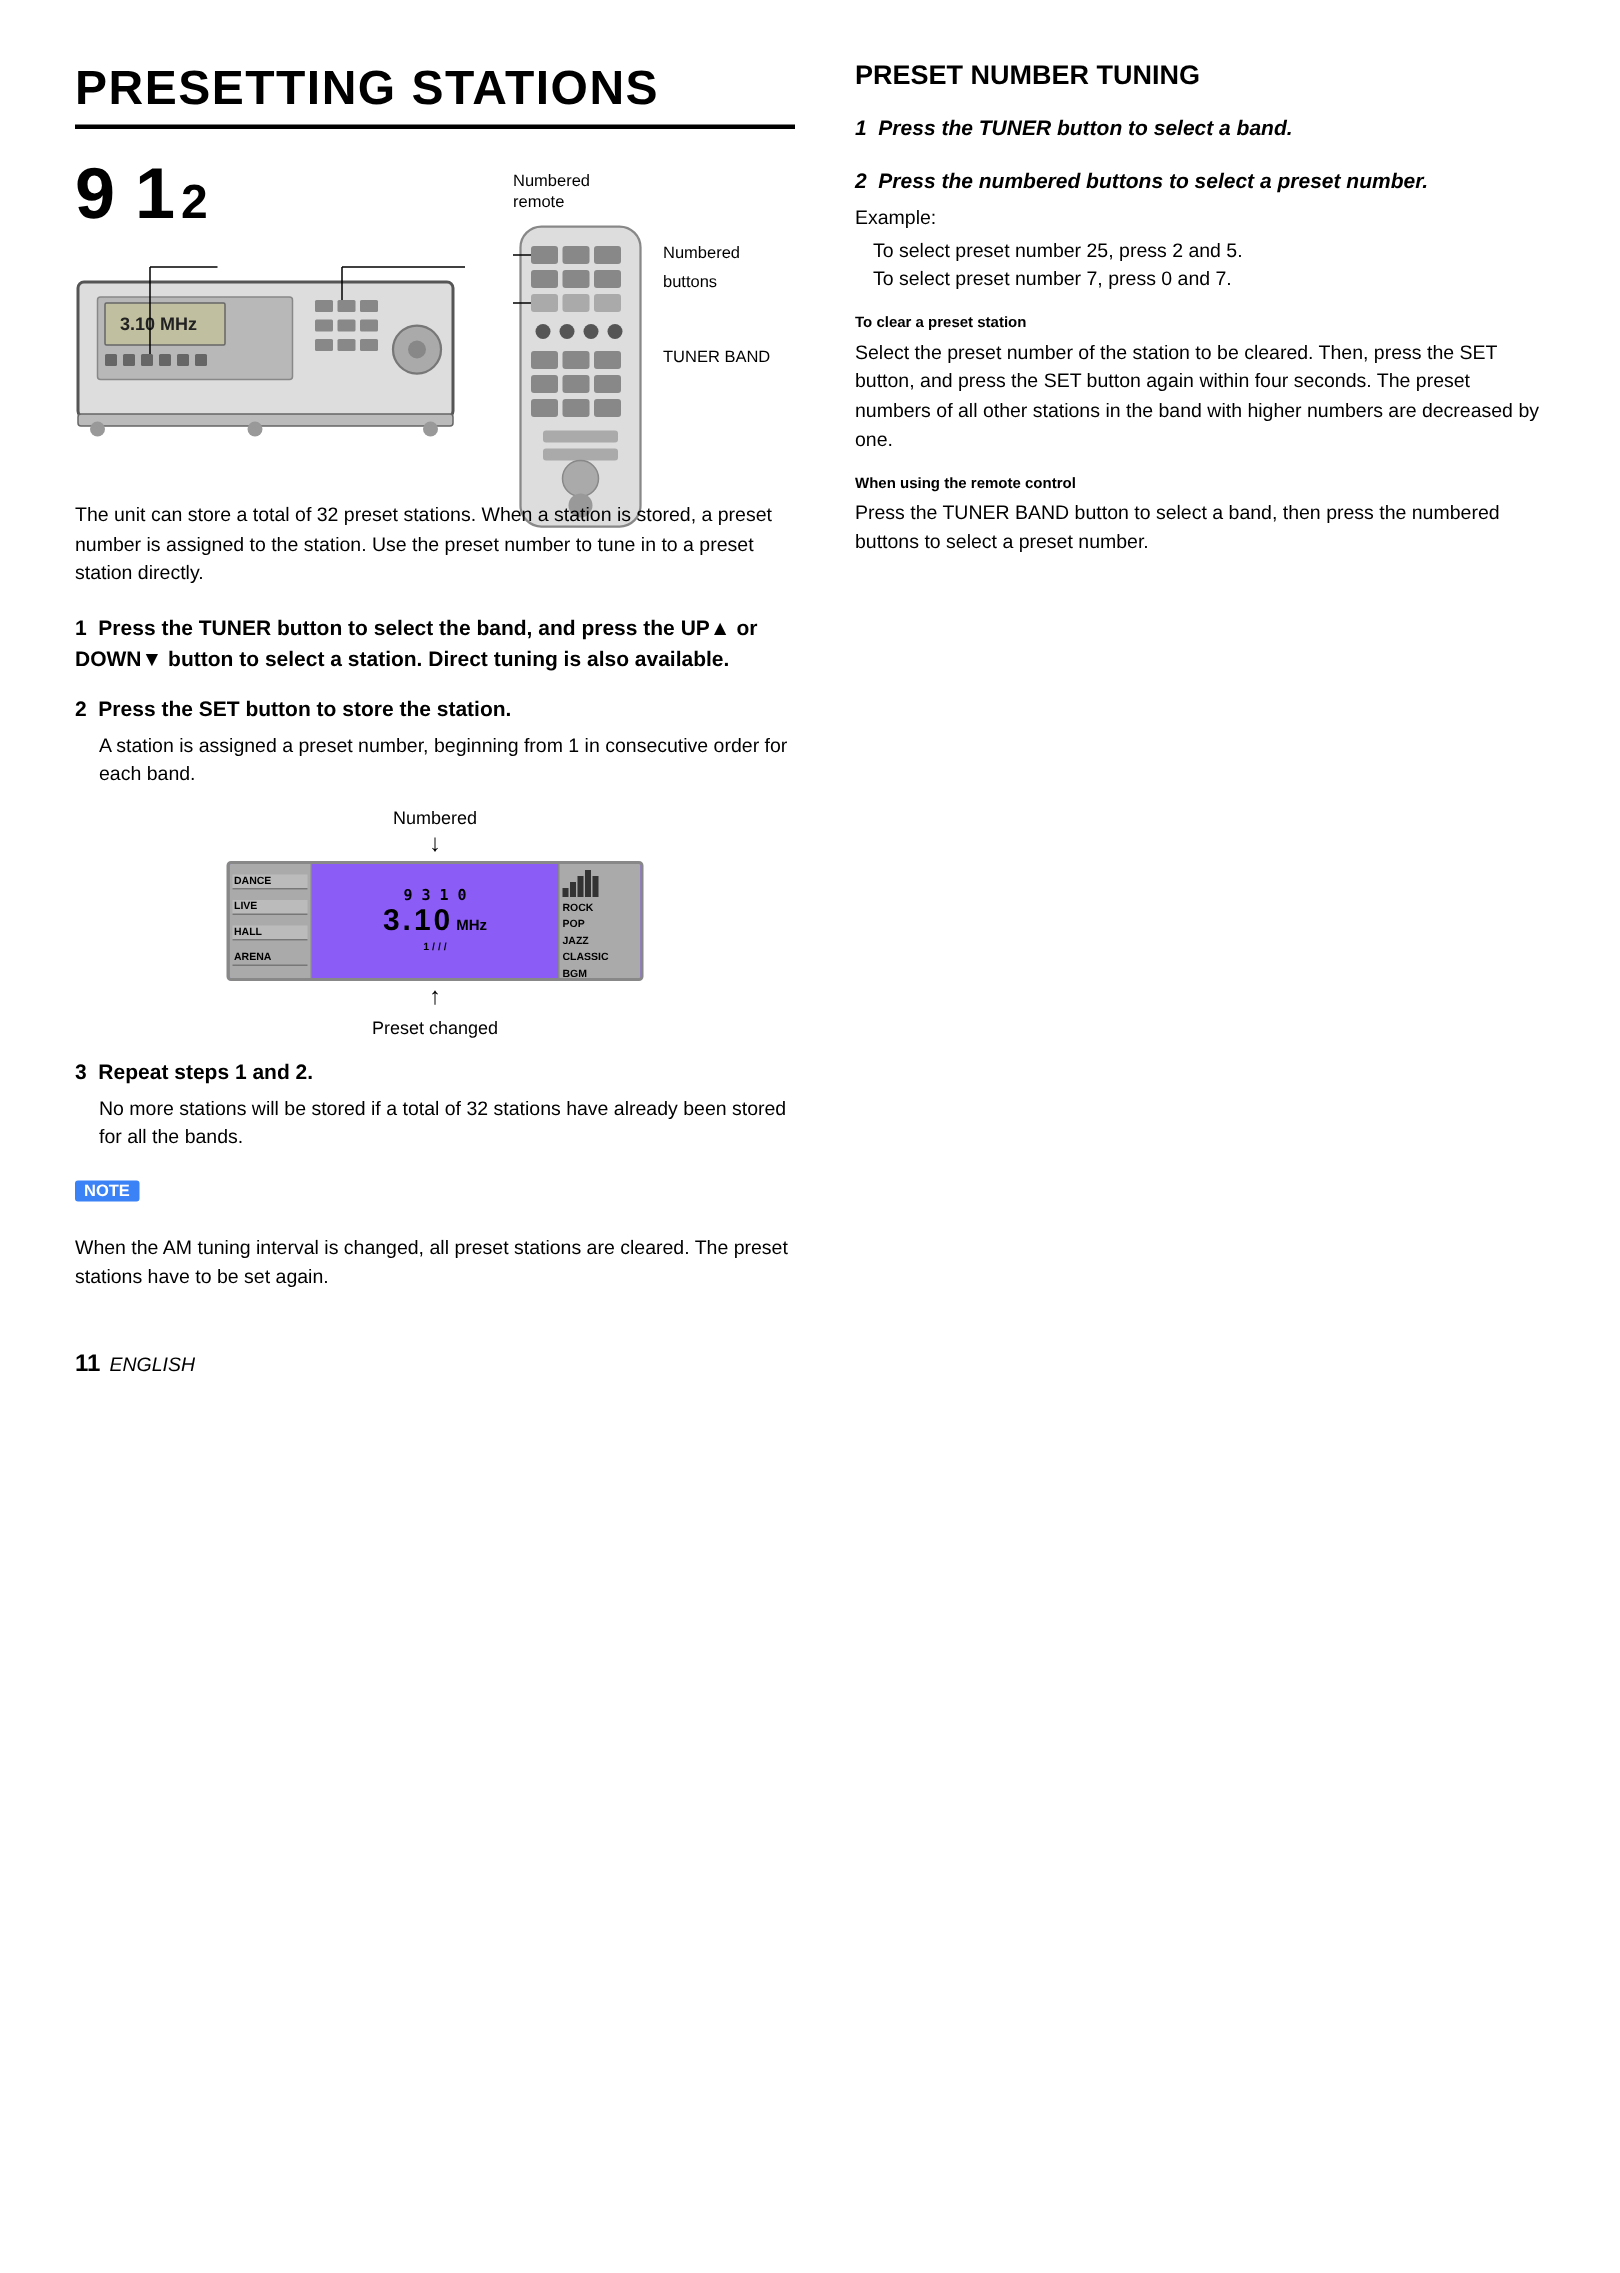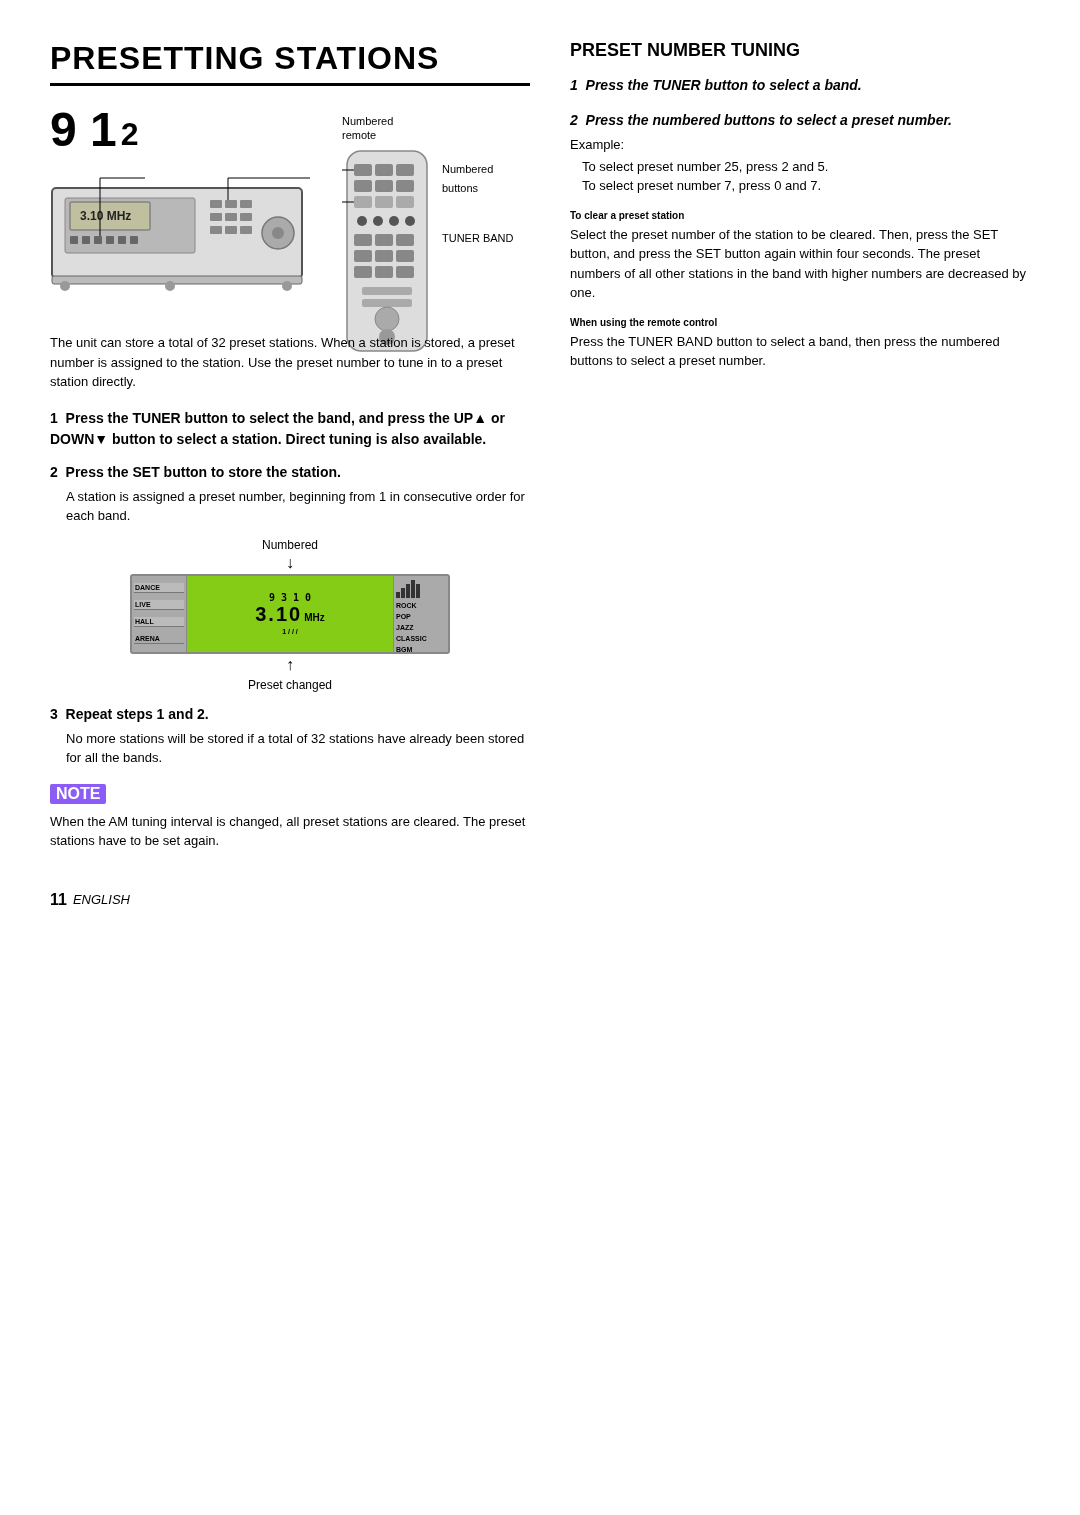--- a/index.html
+++ b/index.html
@@ -76,23 +76,23 @@
       align-items: center;
       width: 320px;
     }
 
     .freq-label {
       font-size: 12px;
       margin-bottom: 2px;
     }
 
     .display-box {
-      width: 320px;
+      width: 278px;
       height: 80px;
-      background: #84cc16;
+      background: #8b5cf6;
       border: 2px solid #888;
       border-radius: 3px;
       display: flex;
       overflow: hidden;
     }
 
     .display-left {
       width: 55px;
       background: #aaa;
       border-right: 1px solid #888;
@@ -167,27 +167,27 @@
       margin-top: 4px;
     }
 
     
     .note-box {
       margin-top: 16px;
     }
 
     .note-tag {
       display: inline-block;
-      background: #8b5cf6;
+      background: #3b82f6;
       color: #fff;
-      font-size: 16px;
+      font-size: 11px;
       font-weight: 700;
       padding: 1px 6px;
       border-radius: 2px;
-      margin-bottom: 8px;
+      margin-bottom: 21px;
     }
 
     .note-text {
       font-size: 13px;
       line-height: 1.5;
     }
 
     
     .right-step {
       margin-bottom: 14px;

